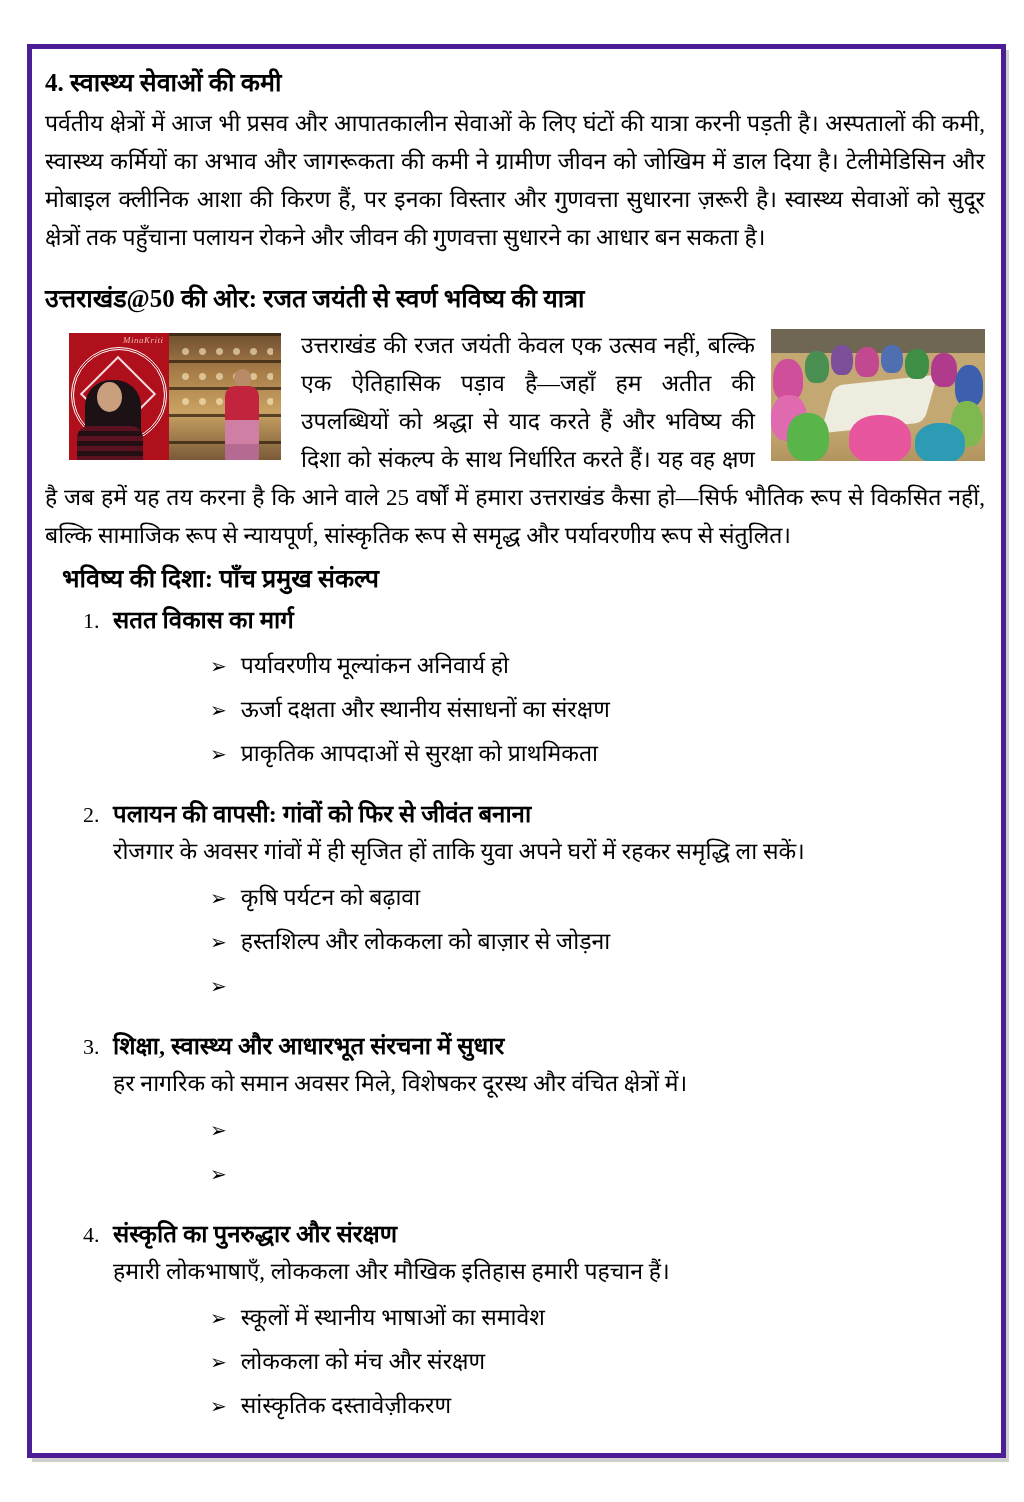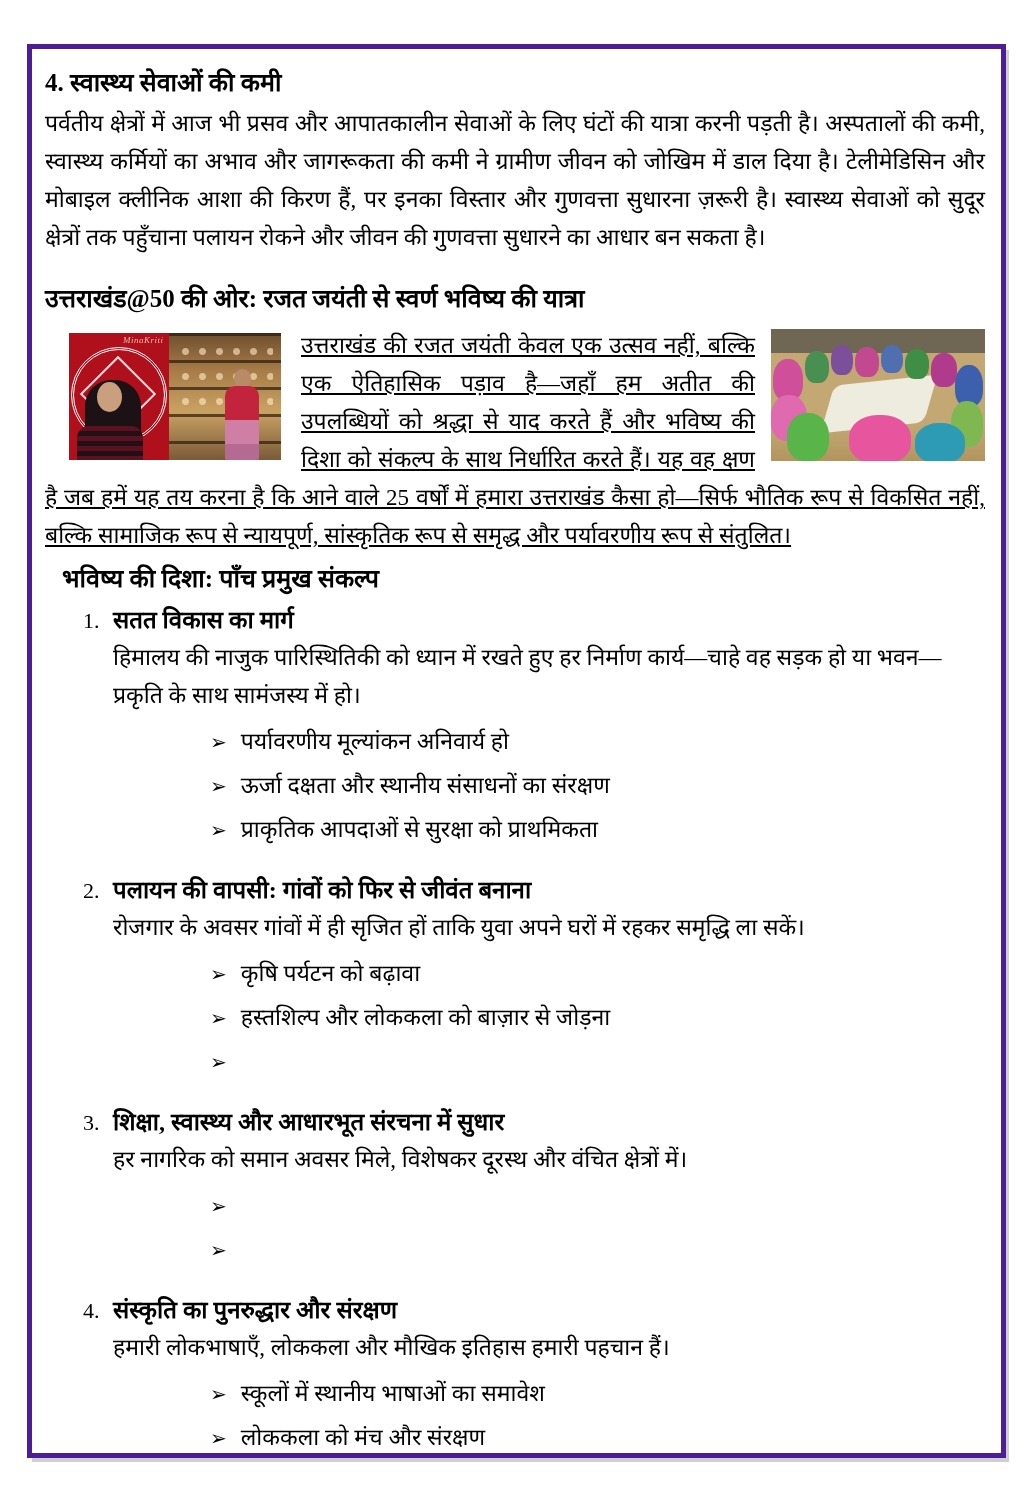--- a/index.html
+++ b/index.html
@@ -11,21 +11,21 @@
     position:absolute;left:27px;top:44px;width:979px;height:1414px;
     box-sizing:border-box;border:5px solid #4c1d95;background:#fff;
     padding:10px 16px 0 13px;overflow:hidden;
     box-shadow:4px 5px 0 -1px #cfcfcf;
   }
   h2{font-size:25px;line-height:40px;margin:0;font-weight:bold;}
   .body-text{font-size:23px;line-height:38px;margin:0;text-align:justify;}
   .sec-health h2{margin:4px 0 2px;}
   .sec-jubilee h2{margin:22px 0 8px;}
   .flow{overflow:visible;}
-  .flow .body-text{text-align:justify;text-decoration:underline;}
+  .flow .body-text{text-align:justify;}
 
   
   .photo-left{
     float:left;width:212px;height:127px;margin:6px 20px 10px 24px;
     position:relative;display:flex;overflow:hidden;background:#7a5a38;
   }
   .half{position:relative;height:100%;overflow:hidden;}
   .half.red{width:47%;background:#b0101c;}
   .mandala{
     position:absolute;top:14px;left:2px;width:90px;height:90px;border-radius:50%;
@@ -128,21 +128,20 @@
     </div>
   </section>
 
   <h2 class="dir-head">भविष्य की दिशा: पाँच प्रमुख संकल्प</h2>
 
   <div class="item">
     <div class="item-head">
       <span class="item-num">1.</span>
       <span class="item-title">सतत विकास का मार्ग</span>
     </div>
-    <p class="item-body">हिमालय की नाजुक पारिस्थितिकी को ध्यान में रखते हुए हर निर्माण कार्य—चाहे वह सड़क हो या भवन—प्रकृति के साथ सामंजस्य में हो।</p>
     <div class="arrows">
       <div class="arrow-line">
         <span class="arrow-glyph">➢</span>
         <span>पर्यावरणीय मूल्यांकन अनिवार्य हो</span>
       </div>
       <div class="arrow-line">
         <span class="arrow-glyph">➢</span>
         <span>ऊर्जा दक्षता और स्थानीय संसाधनों का संरक्षण</span>
       </div>
       <div class="arrow-line">

